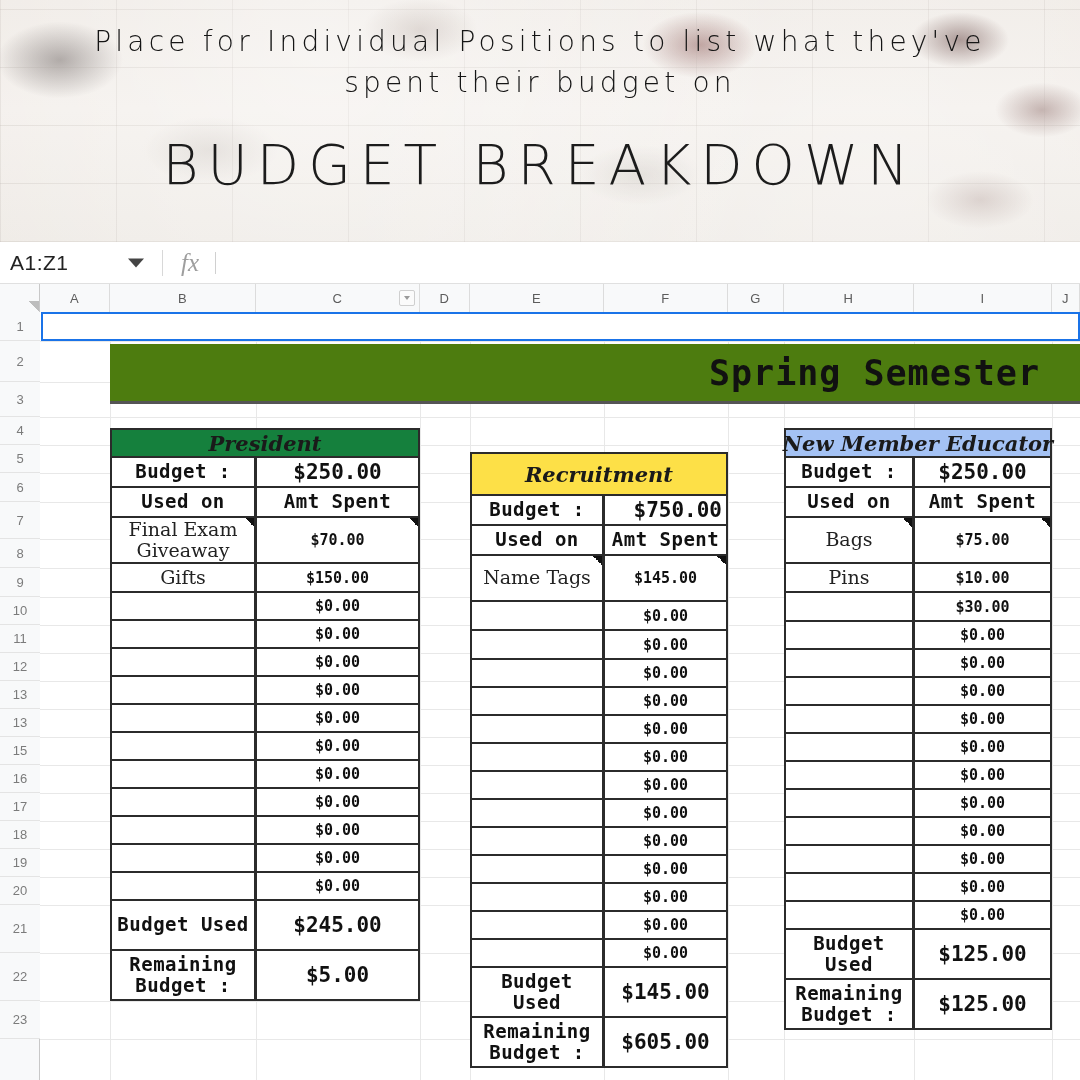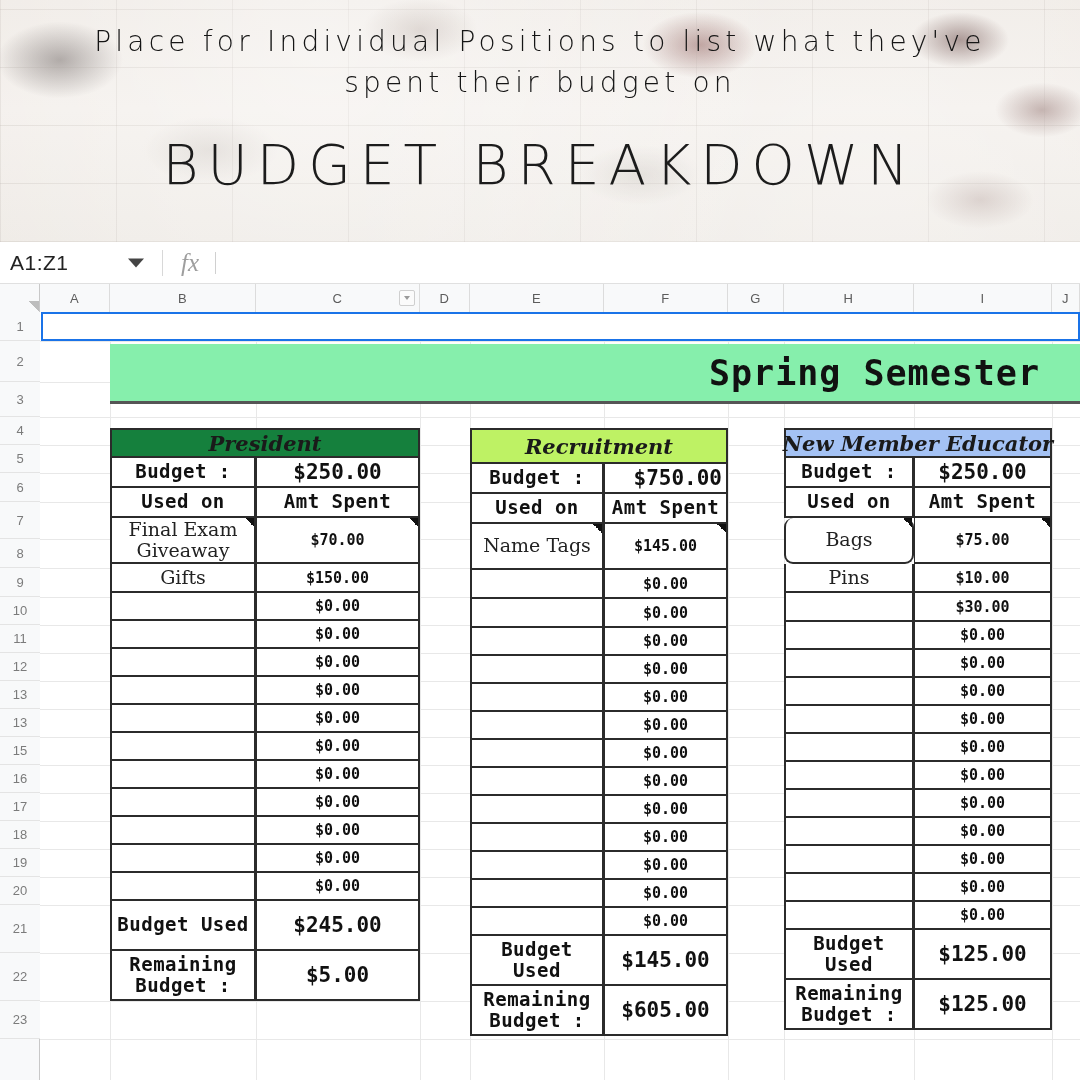--- a/index.html
+++ b/index.html
@@ -143,21 +143,21 @@
     position: absolute; left: 41px; top: 0px; width: 1039px; height: 29px;
     border: 2px solid #1a73e8; z-index: 7; background: #ffffff;
   }
 
   
   #content { position: absolute; left: 0; top: 0; width: 1080px; height: 768px; z-index: 4; }
 
   #semester-title {
     position: absolute; left: 110px; top: 32px; width: 970px; height: 60px;
     border-bottom: 3px solid #555;
-    background: #86efac;
+    background: #4d7c0f;
     display: flex; align-items: center; justify-content: flex-end;
     padding-right: 40px;
     font-family: "DejaVu Sans Mono", "Liberation Mono", monospace;
     font-size: 35px; font-weight: 700; color: #111; letter-spacing: 1px;
   }
 
   .tbl { position: absolute; top: 116px; }
   .tbl .hdr {
     height: 30px; display: flex; align-items: center; justify-content: center;
     font-family: "DejaVu Serif", "Liberation Serif", serif;
@@ -498,21 +498,21 @@
         <div class="r">
           <div class="c" style="width: 146px; height: 50px;">
             <span class="lbl-bold" style="white-space: normal; padding: 0px 4px;">Remaining Budget :</span>
           </div>
           <div class="c" style="width: 164px; height: 50px;">
             <span class="amt-big" style="white-space: normal; padding: 0px 4px;">$5.00</span>
           </div>
         </div>
       </div>
       <div class="tbl" style="left: 470px; width: 258px;">
-        <div class="hdr" style="background: #bef264; height: 36px;">Recruitment</div>
+        <div class="hdr" style="background: #fde047; height: 44px; margin-top: 24px;">Recruitment</div>
         <div class="r">
           <div class="c" style="width: 134px; height: 30px;">
             <span class="lbl-bold" style="white-space: normal; padding: 0px 4px;">Budget :</span>
           </div>
           <div class="c" style="width: 124px; height: 30px; justify-content: flex-end;">
             <span class="amt-big" style="white-space: normal; padding: 0px 4px;">$750.00</span>
           </div>
         </div>
         <div class="r">
           <div class="c" style="width: 134px; height: 30px;">
@@ -665,21 +665,21 @@
         </div>
         <div class="r">
           <div class="c" style="width: 130px; height: 30px;">
             <span class="lbl-bold" style="white-space: normal; padding: 0px 4px;">Used on</span>
           </div>
           <div class="c" style="width: 138px; height: 30px;">
             <span class="lbl-bold" style="white-space: normal; padding: 0px 4px;">Amt Spent</span>
           </div>
         </div>
         <div class="r">
-          <div class="c" style="width: 130px; height: 46px; border-radius: 9px;">
+          <div class="c" style="width: 130px; height: 46px;">
             <span class="note-corner"></span>
             <span class="lbl-serif" style="white-space: normal; padding: 0px 4px;">Bags</span>
           </div>
           <div class="c" style="width: 138px; height: 46px;">
             <span class="note-corner"></span>
             <span class="amt-small" style="white-space: normal; padding: 0px 4px;">$75.00</span>
           </div>
         </div>
         <div class="r">
           <div class="c" style="width: 130px; height: 29px;">

